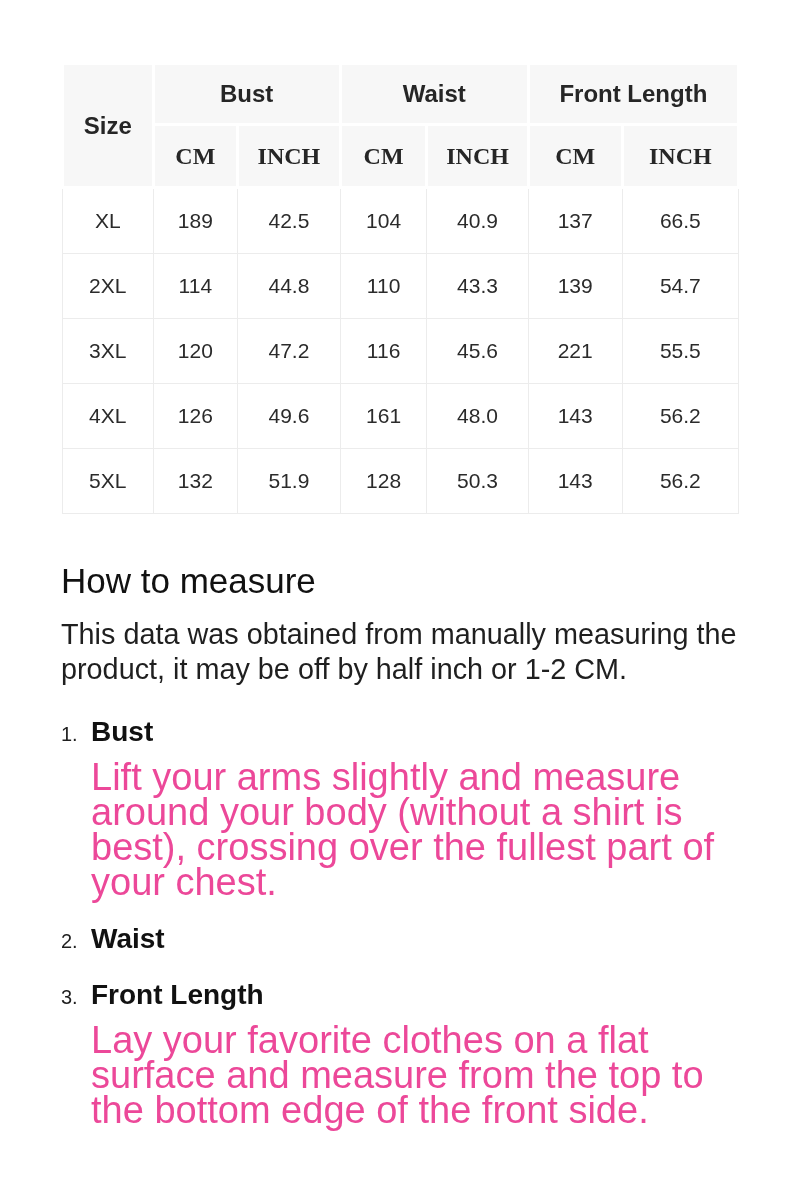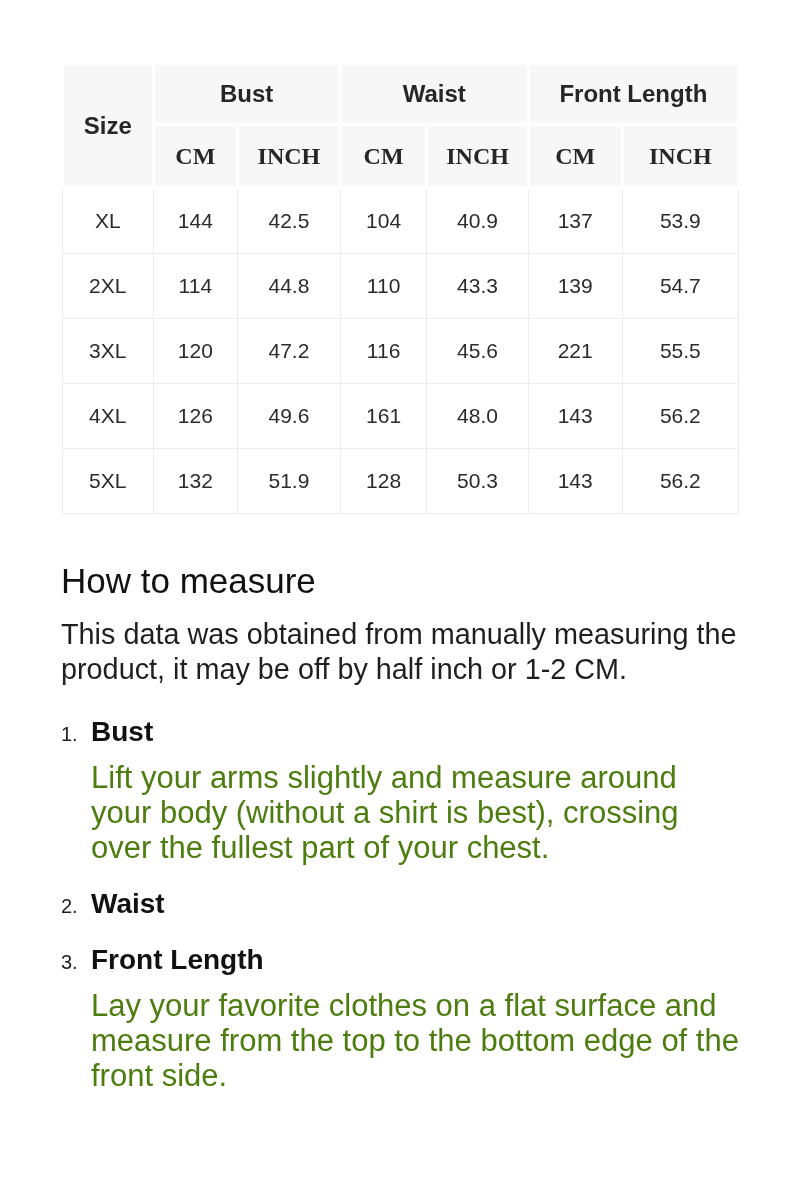--- a/index.html
+++ b/index.html
@@ -82,24 +82,24 @@
     font-size: 20px;
     color: #1f1f1f;
   }
   .step-title {
     font-size: 28px;
     font-weight: bold;
     color: #111111;
     line-height: 34px;
   }
   .step-text {
-    font-size: 31px;
+    font-size: 38px;
     line-height: 35px;
     margin: 11px 0 0 30px;
-    color: #4d7c0f;
+    color: #ec4899;
   }
 </style>
 </head>
 <body>
 
 <table class="size-chart">
   <colgroup>
     <col style="width:13.4%">
     <col style="width:12.5%">
     <col style="width:15.2%">
@@ -120,26 +120,26 @@
       <th>INCH</th>
       <th>CM</th>
       <th>INCH</th>
       <th>CM</th>
       <th>INCH</th>
     </tr>
   </thead>
   <tbody>
     <tr>
       <td>XL</td>
-      <td>144</td>
+      <td>189</td>
       <td>42.5</td>
       <td>104</td>
       <td>40.9</td>
       <td>137</td>
-      <td>53.9</td>
+      <td>66.5</td>
     </tr>
     <tr>
       <td>2XL</td>
       <td>114</td>
       <td>44.8</td>
       <td>110</td>
       <td>43.3</td>
       <td>139</td>
       <td>54.7</td>
     </tr>

